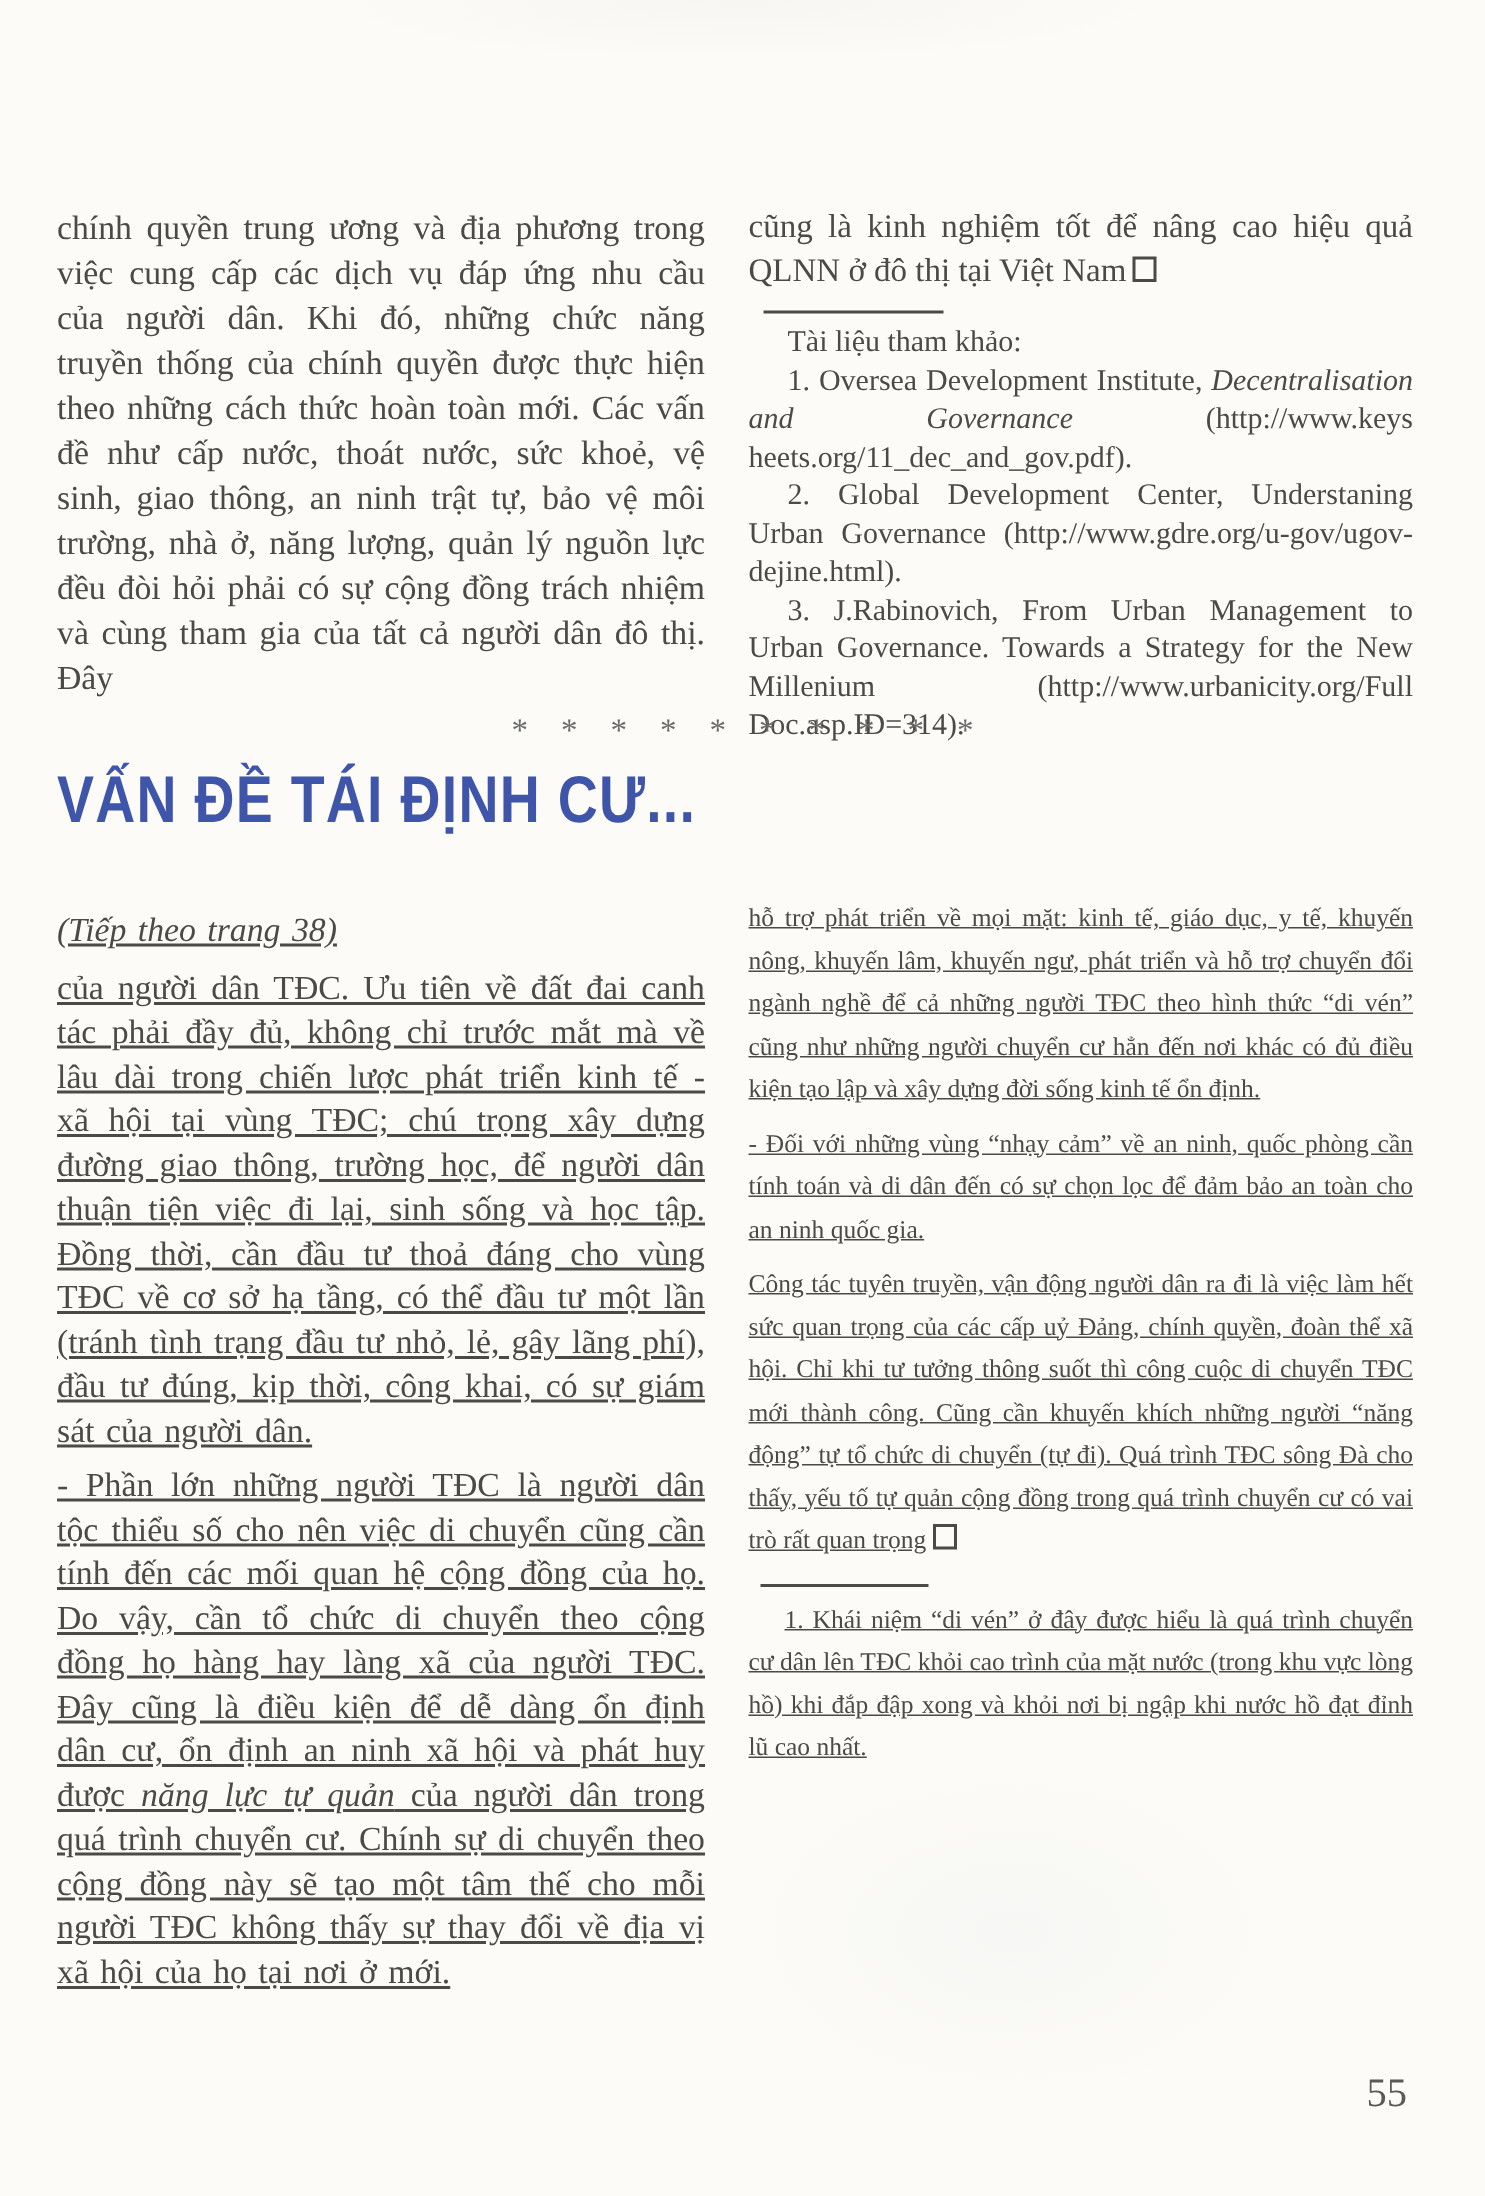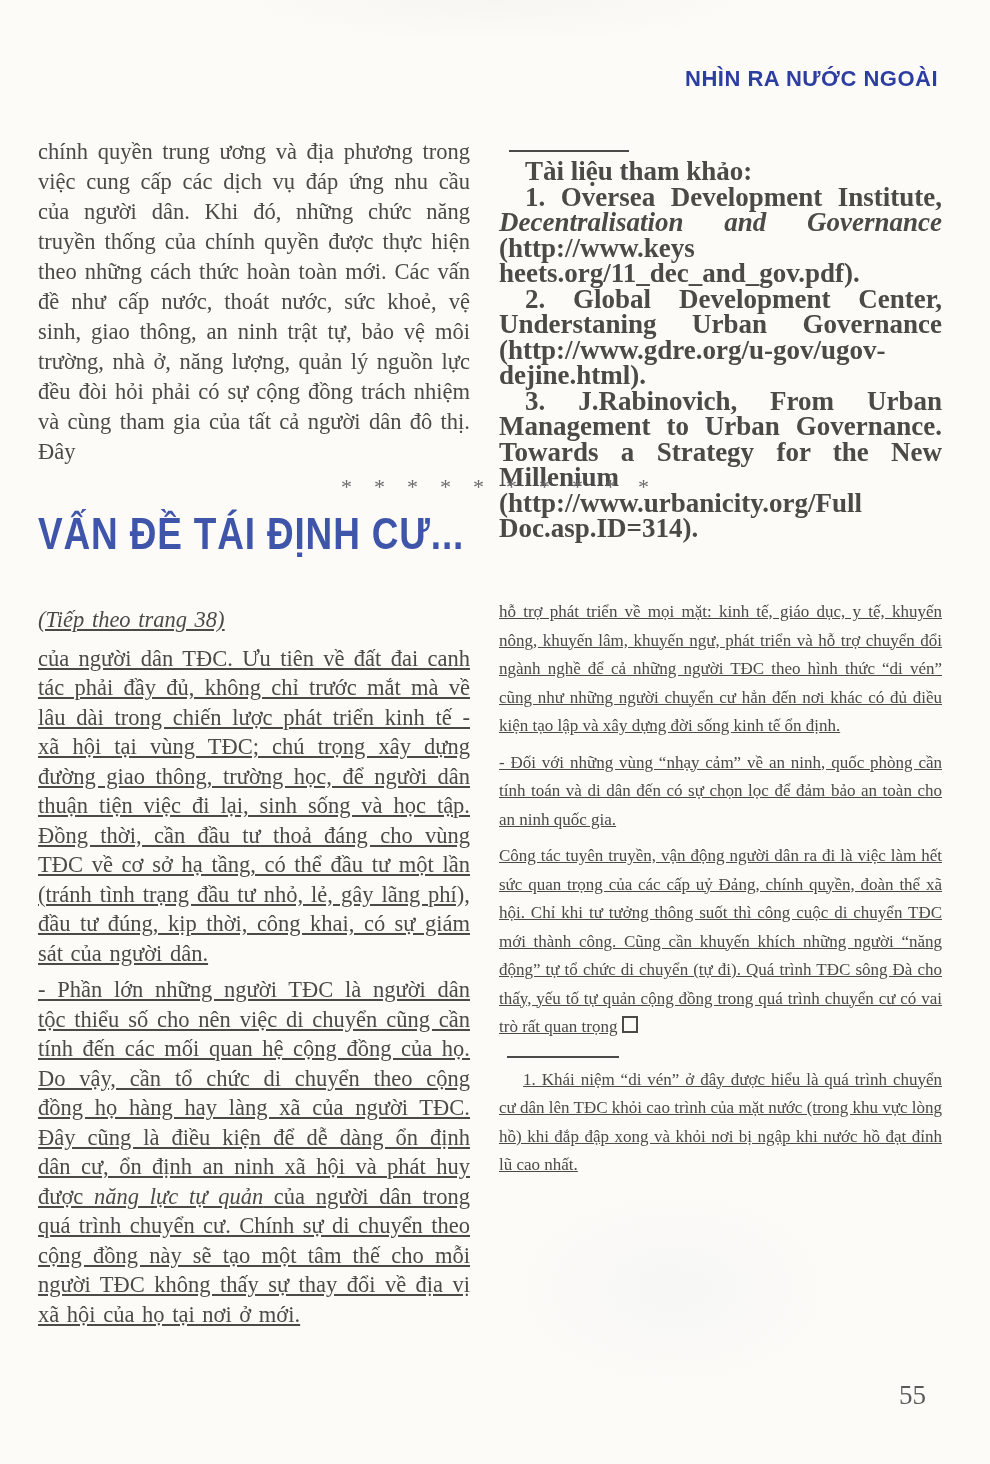--- a/index.html
+++ b/index.html
@@ -28,21 +28,21 @@
   .col-r{width:443px;}
 
   p{margin:0;}
   .body-l{font-size:22.5px;line-height:30px;text-align:justify;word-spacing:2px;}
   .body-r{font-size:22px;line-height:28.5px;text-align:justify;}
 
   .refs-divider{
     width:120px;height:0;border:none;border-top:2.5px solid #4a4a48;
     margin:13px 0 7px 10px;
   }
-  .refs{font-size:27px;line-height:25.5px;font-weight:bold;}
+  .refs{font-size:20px;line-height:25.5px;}
   .refs p{text-indent:26px;text-align:justify;margin:0;}
   .refs em{font-style:italic;}
 
   .separator{
     position:absolute;top:474px;left:0;width:100%;
     text-align:center;color:#6b6b69;font-size:22px;
     letter-spacing:22px;padding-left:22px;box-sizing:border-box;
   }
   .article-title{
     position:absolute;top:510px;left:38px;
@@ -73,36 +73,36 @@
     border:2px solid #4b4a47;margin-left:4px;
     vertical-align:-1px;
   }
   .footer-journal{
     position:absolute;left:40px;top:1386px;
     font-family:"Liberation Serif", serif;
     font-weight:700;font-size:24px;letter-spacing:0.5px;
     color:#4152a5;
   }
   .footer-page{
-    position:absolute;right:64px;top:1380px;
+    position:absolute;right:52px;top:1380px;
     font-size:27px;color:#5a5a58;
   }
 </style>
 </head>
 <body>
 
 <div class="page">
 
-  <div class="section-header">NHÌN RA NƯỚC NGOÀI</div>
 
   <div class="cols cols-top">
     <div class="col-l">
       <p class="body-l">chính quyền trung ương và địa phương trong việc cung cấp các dịch vụ đáp ứng nhu cầu của người dân. Khi đó, những chức năng truyền thống của chính quyền được thực hiện theo những cách thức hoàn toàn mới. Các vấn đề như cấp nước, thoát nước, sức khoẻ, vệ sinh, giao thông, an ninh trật tự, bảo vệ môi trường, nhà ở, năng lượng, quản lý nguồn lực đều đòi hỏi phải có sự cộng đồng trách nhiệm và cùng tham gia của tất cả người dân đô thị. Đây</p>
     </div>
     <div class="col-r">
+      <p class="body-r"><span>cũng là  kinh nghiệm tốt để nâng cao hiệu quả QLNN ở đô thị tại Việt Nam</span><span class="end-mark"></span></p>
       <hr class="refs-divider">
       <div class="refs">
         <p>Tài liệu tham khảo:</p>
         <p><span>1. Oversea Development Institute, </span><em>Decentralisation and Governance</em><span> (http://www.keys heets.org/11_dec_and_gov.pdf).</span></p>
         <p>2. Global Development Center, Understaning Urban Governance (http://www.gdre.org/u-gov/ugov-dejine.html).</p>
         <p>3. J.Rabinovich, From Urban Management to Urban Governance. Towards a Strategy for the New Millenium (http://www.urbanicity.org/Full Doc.asp.ID=314).</p>
       </div>
     </div>
   </div>
 

